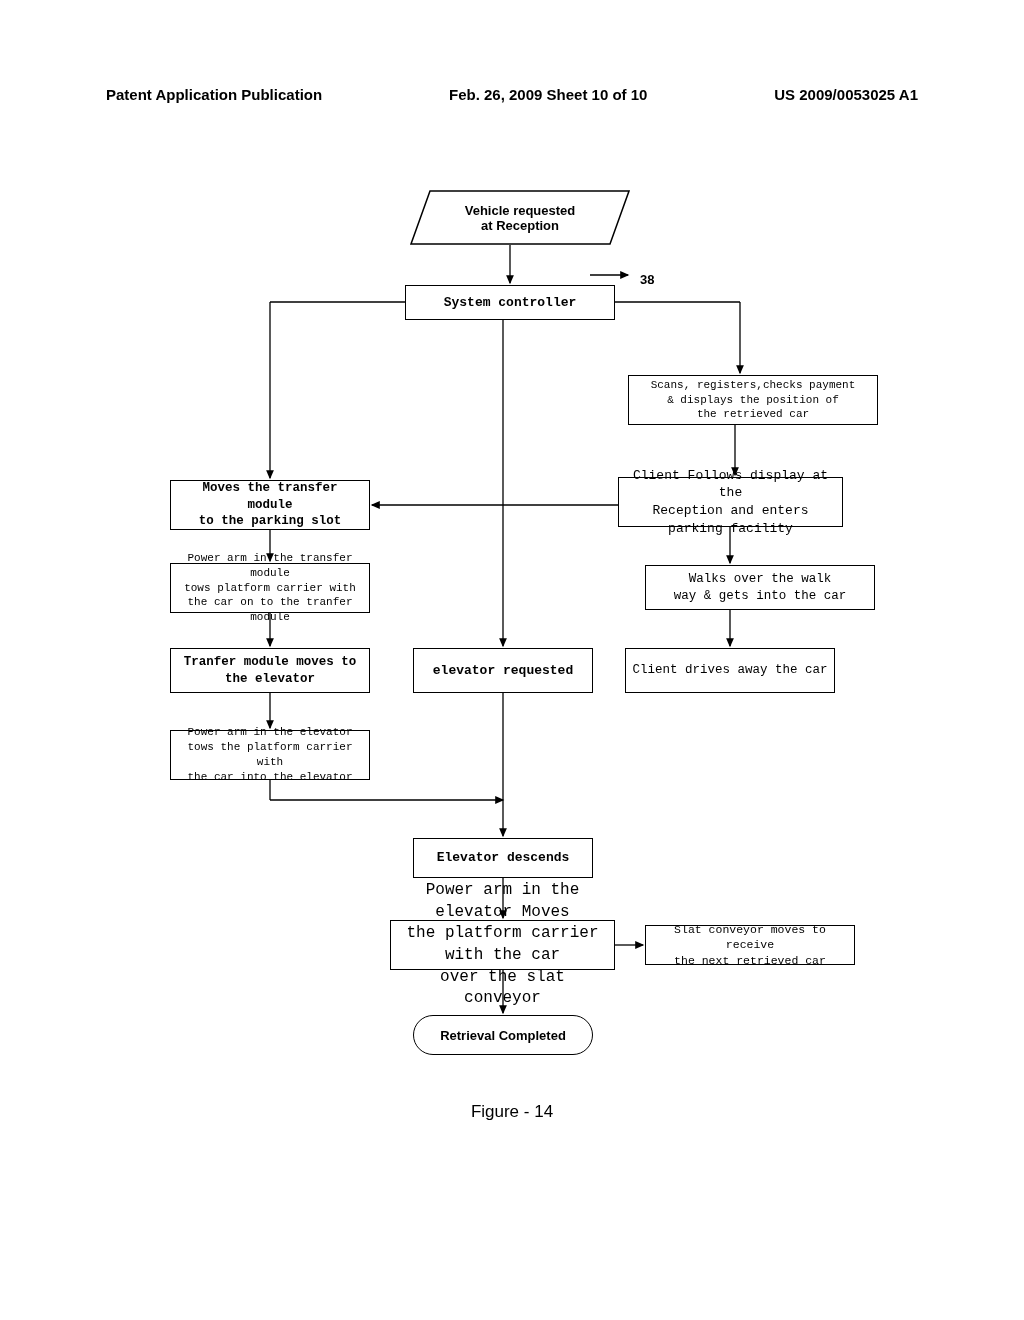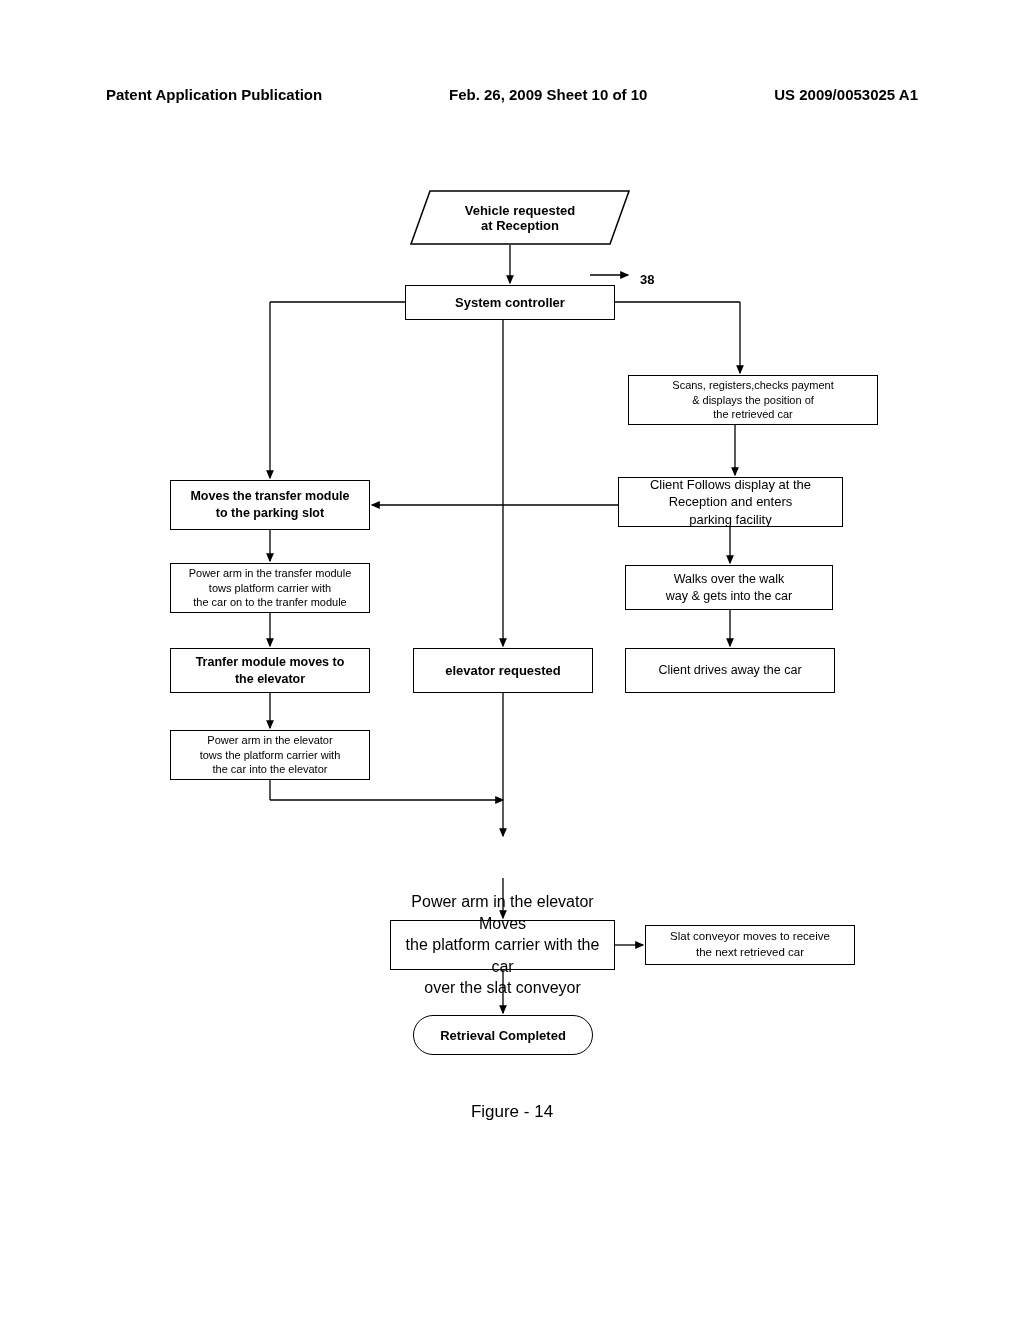--- a/index.html
+++ b/index.html
@@ -32,20 +32,21 @@
     position: absolute;
     border: 1.5px solid #000;
     background: #fff;
     text-align: center;
     font-size: 12px;
     line-height: 1.35;
     display: flex;
     align-items: center;
     justify-content: center;
     padding: 0 6px;
+    font-family: Liberation Mono, monospace;
   }
   .node.bold { font-weight: bold; font-size: 13px; }
   .start {
     position: absolute;
     font-weight: bold;
     font-size: 13px;
     text-align: center;
     display: flex;
     align-items: center;
     justify-content: center;
@@ -121,21 +122,21 @@
 Reception and enters
 parking facility</span>
   </div>
 
   <div class="node" style="left:20px; top:373px; width:200px; height:50px; font-size:11px;">
     <span style="white-space:pre-line">Power arm in the transfer module
 tows platform carrier with
 the car on to the tranfer module</span>
   </div>
 
-  <div class="node" style="left:475px; top:375px; width:208px; height:45px; font-size:12.5px;">
+  <div class="node" style="left:495px; top:375px; width:230px; height:45px; font-size:12.5px;">
     <span style="white-space:pre-line">Walks over the walk
 way &amp; gets into the car</span>
   </div>
 
   <div class="node bold" style="left:20px; top:458px; width:200px; height:45px; font-size:12.5px;">
     <span style="white-space:pre-line">Tranfer module moves to
 the elevator</span>
   </div>
 
   <div class="node bold" style="left:263px; top:458px; width:180px; height:45px;">
@@ -145,20 +146,23 @@
   <div class="node" style="left:475px; top:458px; width:210px; height:45px; font-size:12.5px;">
     <span>Client drives away the car</span>
   </div>
 
   <div class="node" style="left:20px; top:540px; width:200px; height:50px; font-size:11px;">
     <span style="white-space:pre-line">Power arm in the elevator
 tows  the platform carrier with
 the car into the elevator</span>
   </div>
 
+  <div class="node bold" style="left:263px; top:648px; width:180px; height:40px;">
+    <span>Elevator descends</span>
+  </div>
 
   <div class="node" style="left:240px; top:730px; width:225px; height:50px; font-size:16px;justify-content:flex-end;">
     <span style="white-space:pre-line">Power arm in the elevator Moves
 the platform carrier with the car
 over the slat conveyor</span>
   </div>
 
   <div class="node" style="left:495px; top:735px; width:210px; height:40px; font-size:11.5px;">
     <span style="white-space:pre-line">Slat conveyor moves to receive
 the next retrieved car</span>

